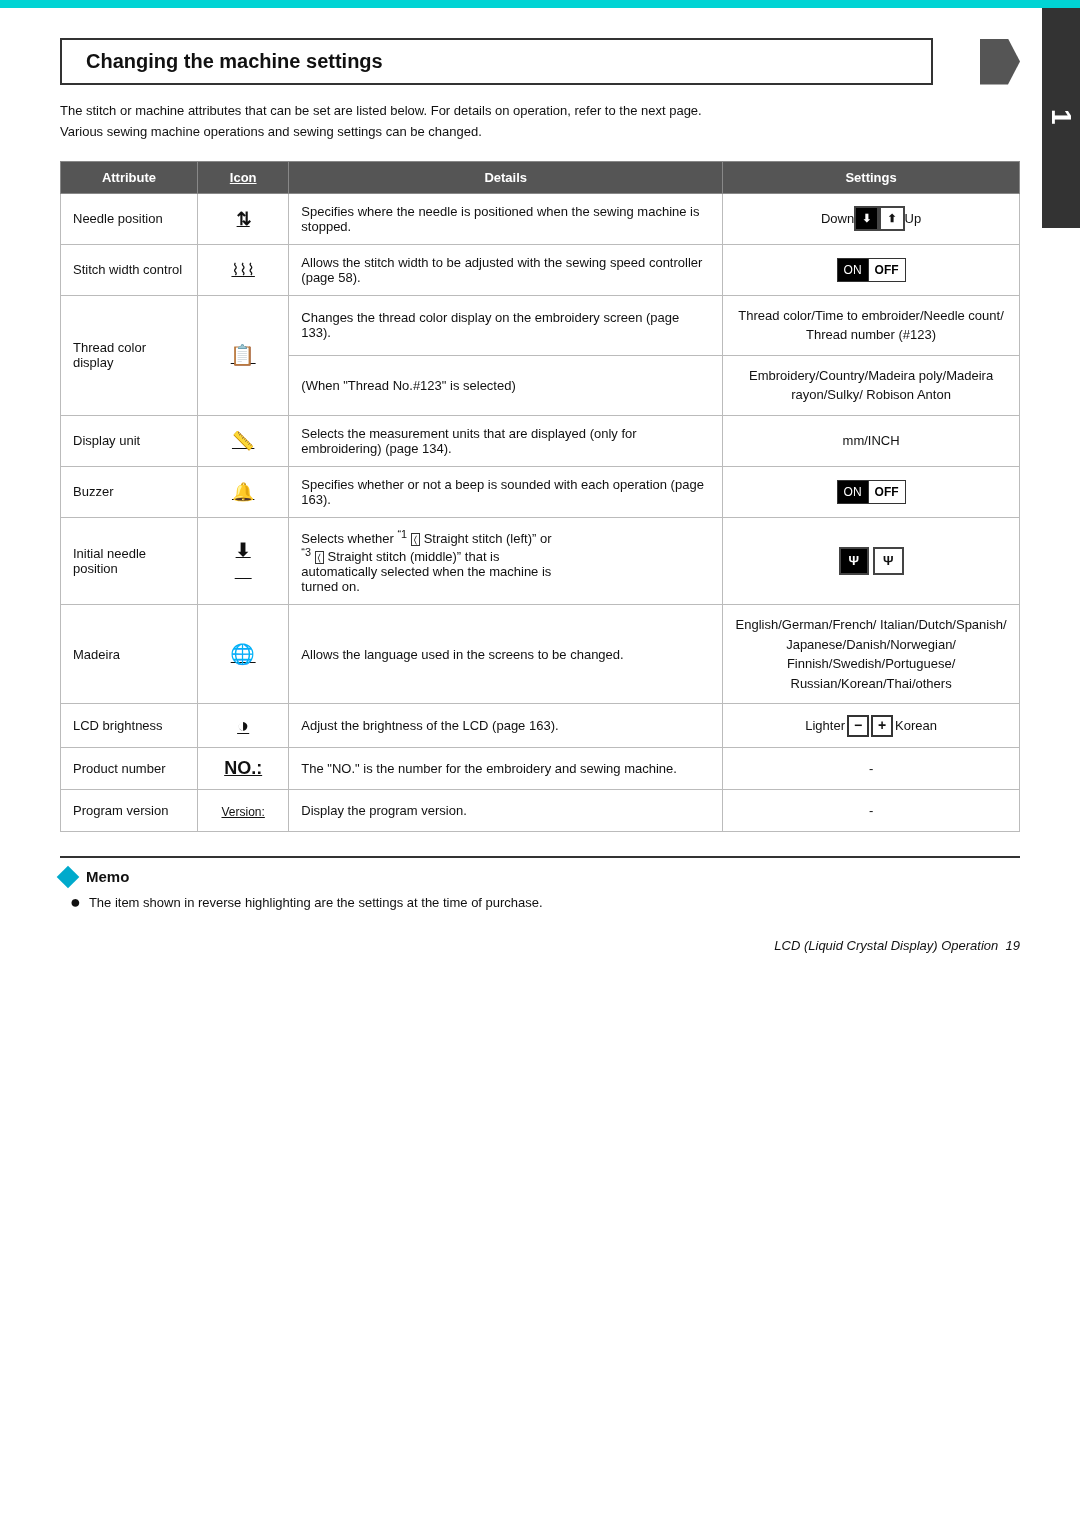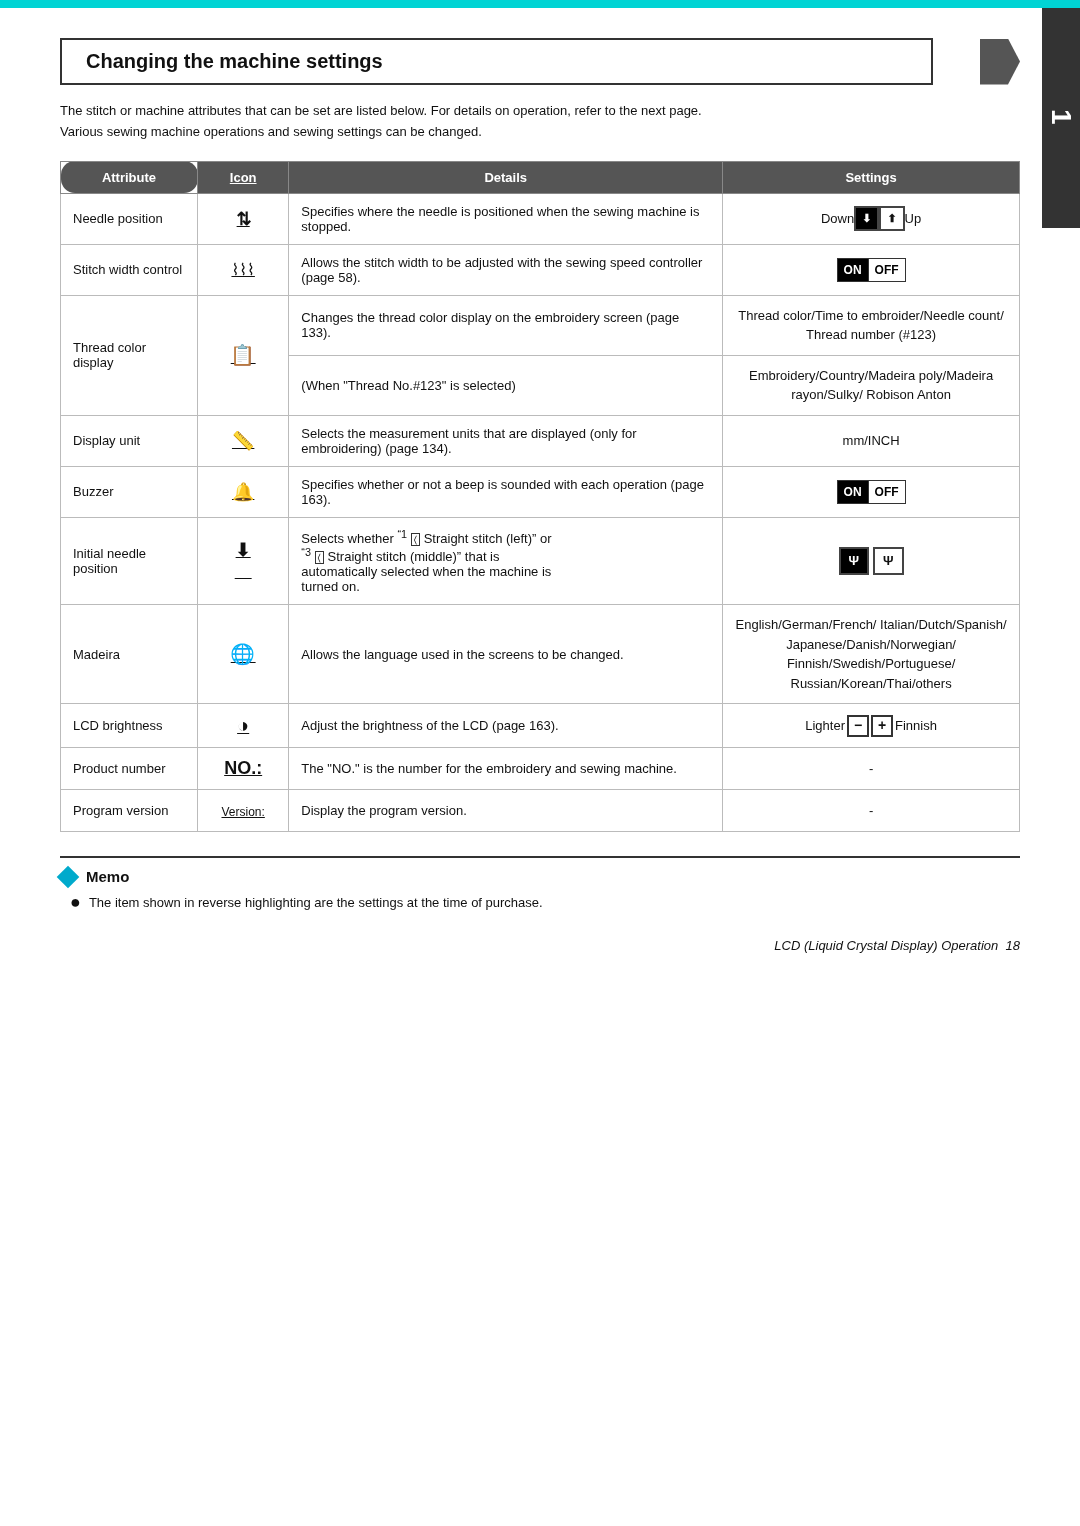--- a/index.html
+++ b/index.html
@@ -83,21 +83,21 @@
       border: 1px solid #888;
     }
     tbody tr {
       border-bottom: 1px solid #aaa;
     }
     tbody td {
       padding: 10px 12px;
       vertical-align: middle;
       border: 1px solid #bbb;
     }
-    .col-attribute { width: 120px; border-radius: 14px; }
+    .col-attribute { width: 120px; }
     .col-icon { width: 80px; text-align: center; text-decoration: underline; }
     .col-details { width: 380px; }
     .col-settings { width: 260px; text-align: center; }
     .icon-cell {
       text-align: center;
       font-size: 18px;
     }
     .settings-cell {
       text-align: center;
       font-size: 13px;
@@ -189,21 +189,21 @@
       display: flex;
       align-items: center;
       justify-content: center;
     }
     .on-part {
       background: #000;
       color: #fff;
       border: 1px solid #333;
       padding: 2px 6px;
       font-size: 12px;
-      font-weight: bold;
+      font-weight: normal;
     }
     .off-part {
       background: #fff;
       color: #000;
       border: 1px solid #333;
       border-left: none;
       padding: 2px 6px;
       font-size: 12px;
       font-weight: bold;
     }
@@ -340,21 +340,21 @@
         <td class="col-attribute">LCD brightness</td>
         <td class="col-icon icon-cell">
           <span style="font-size:20px;">◑</span>
         </td>
         <td class="col-details">Adjust the brightness of the LCD (page 163).</td>
         <td class="col-settings settings-cell">
           <div class="lighter-darker">
             <span>Lighter</span>
             <span class="sq-btn">−</span>
             <span class="sq-btn">+</span>
-            <span>Finnish</span>
+            <span>Korean</span>
           </div>
         </td>
       </tr>
 
       <tr>
         <td class="col-attribute">Product number</td>
         <td class="col-icon icon-cell">
           <span style="font-weight:bold;">NO.:</span>
         </td>
         <td class="col-details">The "NO." is the number for the embroidery and sewing machine.</td>
@@ -378,16 +378,16 @@
       <span class="memo-diamond"></span>
       <span>Memo</span>
     </div>
     <div class="memo-item">
       <span class="bullet">●</span>
       <span>The item shown in reverse highlighting are the settings at the time of purchase.</span>
     </div>
   </div>
 
   <div class="footer">
-    <span>LCD (Liquid Crystal Display) Operation</span>&nbsp;&nbsp;<span>18</span>
+    <span>LCD (Liquid Crystal Display) Operation</span>&nbsp;&nbsp;<span>19</span>
   </div>
 
 </div>
 
 </body></html>

